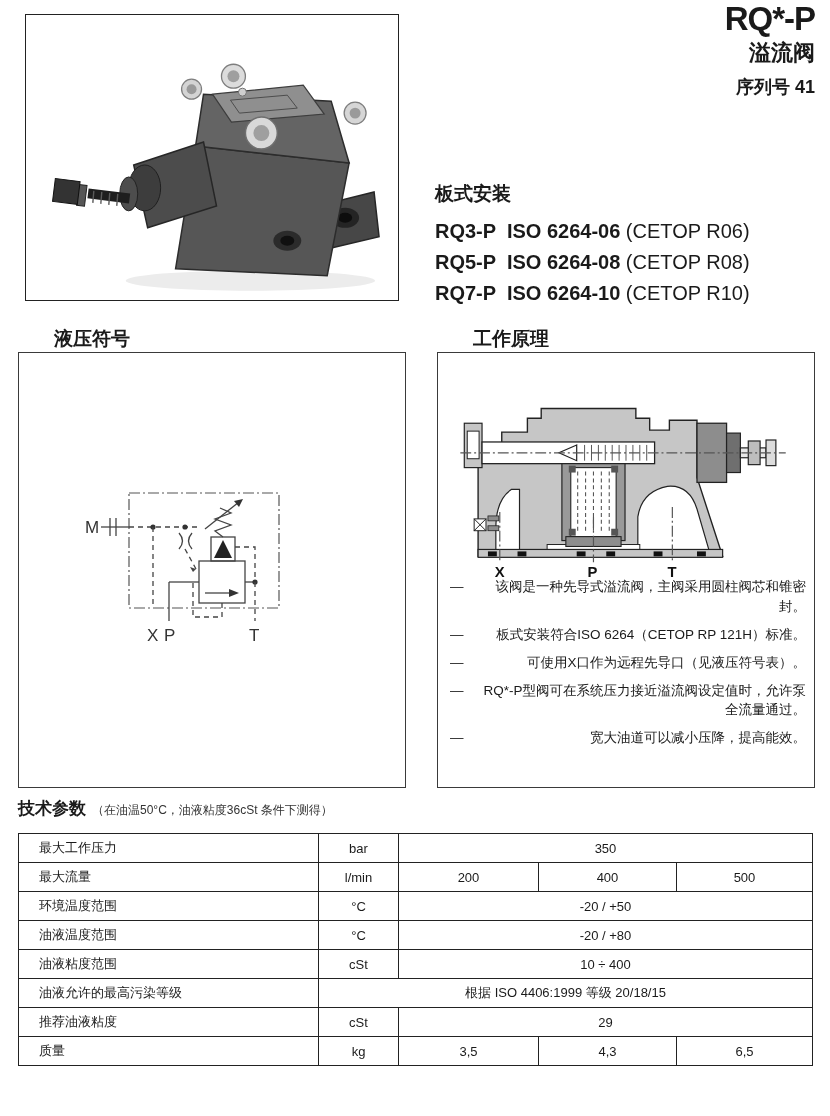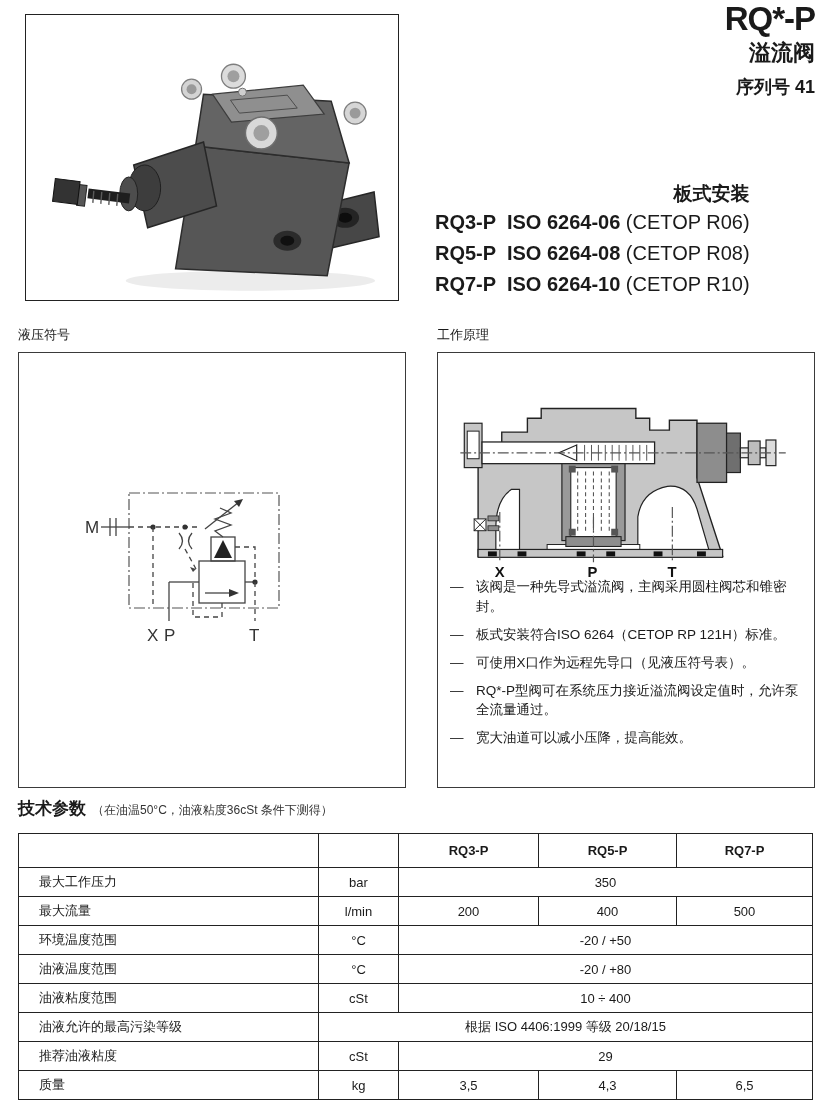--- a/index.html
+++ b/index.html
@@ -13,37 +13,37 @@
     border:1px solid #222;background:#fff;box-sizing:border-box;
   }
   .photo-frame svg{display:block;width:100%;height:100%;}
   
   .title-block{position:absolute;right:15px;top:2px;text-align:right;}
   .title-model{font-size:33px;font-weight:bold;line-height:1.05;letter-spacing:-1px;}
   .title-sub{font-size:22px;font-weight:bold;margin-top:1px;}
   .title-series{font-size:18px;font-weight:bold;margin-top:7px;}
   
   .mounting{position:absolute;left:435px;top:181px;}
-  .mounting-title{font-size:19px;font-weight:bold;text-align:right;}
+  .mounting-title{font-size:19px;font-weight:bold;margin-bottom:9px;}
   .m-row{font-size:20px;line-height:31px;white-space:pre;}
   .m-bold{font-weight:bold;white-space:pre;}
   .m-norm{font-weight:normal;white-space:pre;margin-top:28px;}
   
-  .sec-label{position:absolute;font-size:13px;font-weight:normal;}
+  .sec-label{position:absolute;font-size:19px;font-weight:bold;margin-left:36px;}
   .lbl-symbol{left:18px;top:326px;}
   .lbl-principle{left:437px;top:326px;}
   .box{position:absolute;border:1px solid #3a3a3a;background:#fff;box-sizing:border-box;}
   .box-symbol{left:18px;top:352px;width:388px;height:436px;}
   .box-principle{left:437px;top:352px;width:378px;height:436px;}
   .symbol-svg{position:absolute;left:62px;top:128px;width:260px;height:180px;}
   .section-svg{position:absolute;left:20px;top:16px;width:336px;height:212px;}
   .bullets{position:absolute;left:12px;top:224px;right:8px;}
   .bullet{display:flex;font-size:13.5px;line-height:1.45;margin-bottom:8.5px;}
   .bullet .dash{width:26px;flex:none;}
-  .bullet .btext{flex:1;}
+  .bullet .btext{flex:1;text-align:right;}
   
   .specs-head{position:absolute;left:18px;top:797px;white-space:nowrap;}
   .specs-title{font-size:17px;font-weight:bold;}
   .specs-note{font-size:12px;color:#333;margin-left:6px;}
   table.specs{
     position:absolute;left:18px;top:833px;width:794px;
     border-collapse:collapse;table-layout:fixed;font-size:13px;
   }
   table.specs td{border:1px solid #222;text-align:center;height:29px;padding:0 4px;box-sizing:border-box;}
   table.specs tr.hdr td{height:34px;font-weight:bold;}
@@ -269,27 +269,20 @@
   </div>
   <table class="specs" id="specs-table">
     <colgroup>
       <col style="width:300px">
         <col style="width:80px">
       <col style="width:140px">
         <col style="width:138px">
         <col style="width:136px">
     </colgroup>
     <tbody>
-        <tr class="hdr">
-          <td></td>
-          <td></td>
-          <td>RQ3-P</td>
-          <td>RQ5-P</td>
-          <td>RQ7-P</td>
-        </tr>
         <tr>
           <td class="c-param">最大工作压力</td>
           <td>bar</td>
           <td colspan="3">350</td>
         </tr>
         <tr>
           <td class="c-param">最大流量</td>
           <td>l/min</td>
           <td>200</td>
           <td>400</td>

